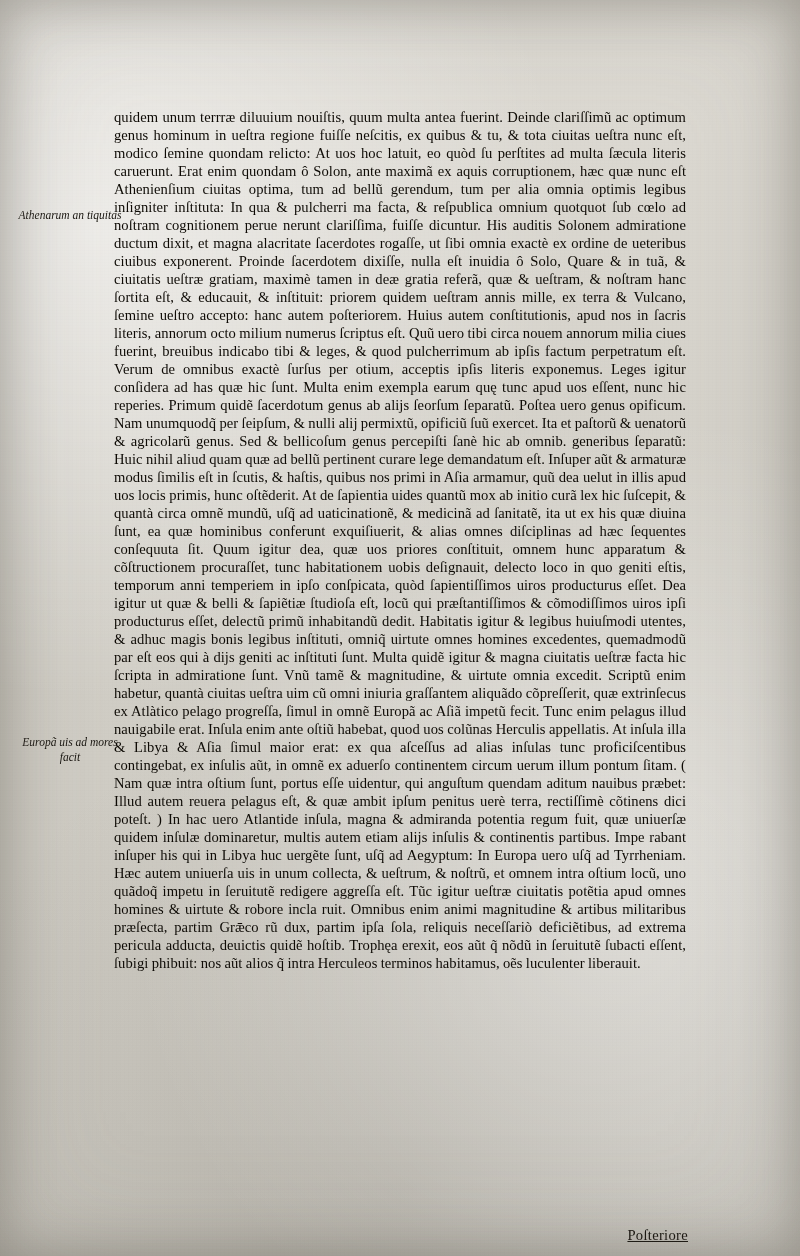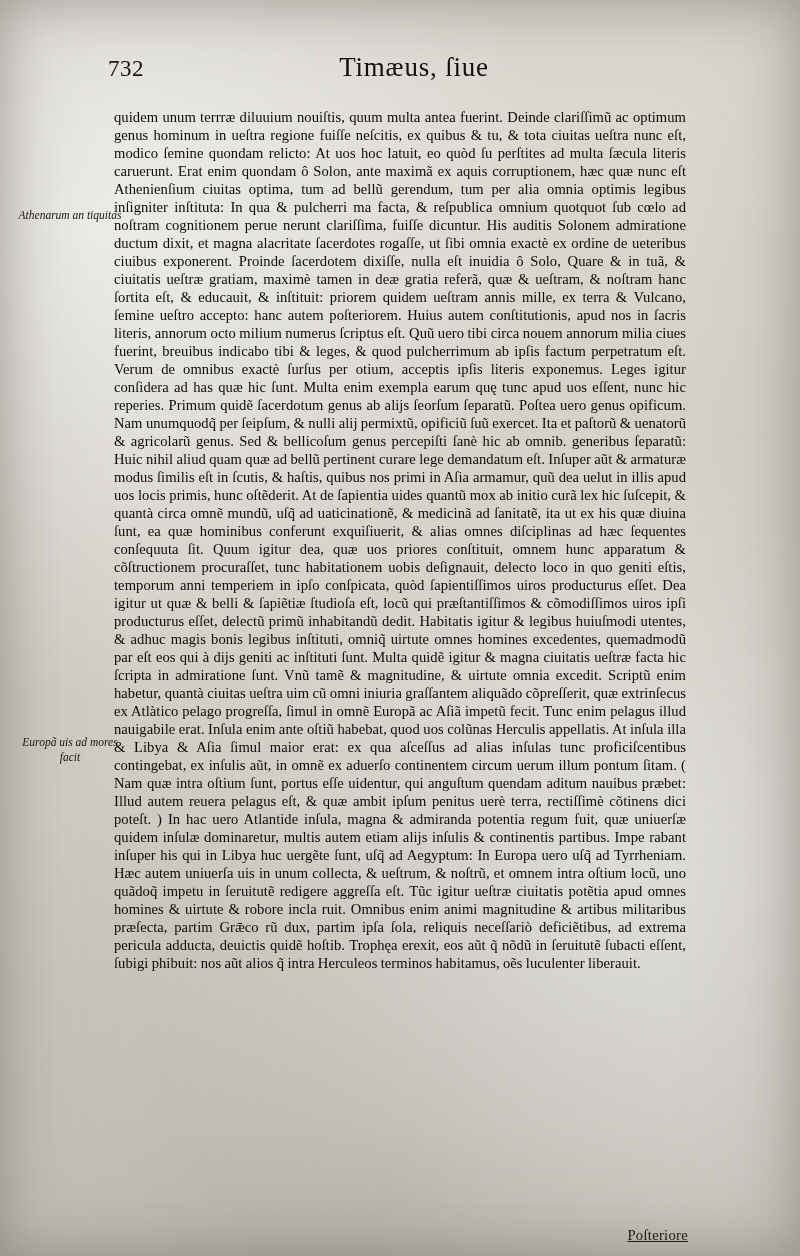--- a/index.html
+++ b/index.html
@@ -109,24 +109,20 @@
   }
   .ink {
     filter: contrast(1.06);
   }
 </style>
 </head>
 <body>
 
 <div class="page">
 
-  <div class="header">
-    <div class="folio ink">732</div>
-    <div class="running-title ink">Timæus, ſiue</div>
-  </div>
 
   <div class="marginalia ink" id="margin-note-0">Athenarum an tiquitas</div>
   <div class="marginalia ink" id="margin-note-1">Europã uis ad mores facit</div>
 
   <div class="body-col ink">
     <p>quidem unum terrræ diluuium nouiſtis, quum multa antea fuerint. Deinde clariſſimũ ac optimum genus hominum in ueſtra regione fuiſſe neſcitis, ex quibus &amp; tu, &amp; tota ciuitas ueſtra nunc eſt, modico ſemine quondam relicto: At uos hoc latuit, eo quòd ſu perſtites ad multa ſæcula literis caruerunt. Erat enim quondam ô Solon, ante maximã ex aquis corruptionem, hæc quæ nunc eſt Athenienſium ciuitas optima, tum ad bellũ gerendum, tum per alia omnia optimis legibus inſigniter inſtituta: In qua &amp; pulcherri ma facta, &amp; reſpublica omnium quotquot ſub cœlo ad noſtram cognitionem perue nerunt clariſſima, fuiſſe dicuntur. His auditis Solonem admiratione ductum dixit, et magna alacritate ſacerdotes rogaſſe, ut ſibi omnia exactè ex ordine de ueteribus ciuibus exponerent. Proinde ſacerdotem dixiſſe, nulla eſt inuidia ô Solo, Quare &amp; in tuã, &amp; ciuitatis ueſtræ gratiam, maximè tamen in deæ gratia referã, quæ &amp; ueſtram, &amp; noſtram hanc ſortita eſt, &amp; educauit, &amp; inſtituit: priorem quidem ueſtram annis mille, ex terra &amp; Vulcano, ſemine ueſtro accepto: hanc autem poſteriorem. Huius autem conſtitutionis, apud nos in ſacris literis, annorum octo milium numerus ſcriptus eſt. Quũ uero tibi circa nouem annorum milia ciues fuerint, breuibus indicabo tibi &amp; leges, &amp; quod pulcherrimum ab ipſis factum perpetratum eſt. Verum de omnibus exactè ſurſus per otium, acceptis ipſis literis exponemus. Leges igitur conſidera ad has quæ hic ſunt. Multa enim exempla earum quę tunc apud uos eſſent, nunc hic reperies. Primum quidẽ ſacerdotum genus ab alijs ſeorſum ſeparatũ. Poſtea uero genus opificum. Nam unumquodq̃ per ſeipſum, &amp; nulli alij permixtũ, opificiũ ſuũ exercet. Ita et paſtorũ &amp; uenatorũ &amp; agricolarũ genus. Sed &amp; bellicoſum genus percepiſti ſanè hic ab omnib. generibus ſeparatũ: Huic nihil aliud quam quæ ad bellũ pertinent curare lege demandatum eſt. Inſuper aũt &amp; armaturæ modus ſimilis eſt in ſcutis, &amp; haſtis, quibus nos primi in Aſia armamur, quũ dea uelut in illis apud uos locis primis, hunc oſtẽderit. At de ſapientia uides quantũ mox ab initio curã lex hic ſuſcepit, &amp; quantà circa omnẽ mundũ, uſq̃ ad uaticinationẽ, &amp; medicinã ad ſanitatẽ, ita ut ex his quæ diuina ſunt, ea quæ hominibus conferunt exquiſiuerit, &amp; alias omnes diſciplinas ad hæc ſequentes conſequuta ſit. Quum igitur dea, quæ uos priores conſtituit, omnem hunc apparatum &amp; cõſtructionem procuraſſet, tunc habitationem uobis deſignauit, delecto loco in quo geniti eſtis, temporum anni temperiem in ipſo conſpicata, quòd ſapientiſſimos uiros producturus eſſet. Dea igitur ut quæ &amp; belli &amp; ſapiẽtiæ ſtudioſa eſt, locũ qui præſtantiſſimos &amp; cõmodiſſimos uiros ipſi producturus eſſet, delectũ primũ inhabitandũ dedit. Habitatis igitur &amp; legibus huiuſmodi utentes, &amp; adhuc magis bonis legibus inſtituti, omniq̃ uirtute omnes homines excedentes, quemadmodũ par eſt eos qui à dijs geniti ac inſtituti ſunt. Multa quidẽ igitur &amp; magna ciuitatis ueſtræ facta hic ſcripta in admiratione ſunt. Vnũ tamẽ &amp; magnitudine, &amp; uirtute omnia excedit. Scriptũ enim habetur, quantà ciuitas ueſtra uim cũ omni iniuria graſſantem aliquãdo cõpreſſerit, quæ extrinſecus ex Atlàtico pelago progreſſa, ſimul in omnẽ Europã ac Aſiã impetũ fecit. Tunc enim pelagus illud nauigabile erat. Inſula enim ante oſtiũ habebat, quod uos colũnas Herculis appellatis. At inſula illa &amp; Libya &amp; Aſia ſimul maior erat: ex qua aſceſſus ad alias inſulas tunc proficiſcentibus contingebat, ex inſulis aũt, in omnẽ ex aduerſo continentem circum uerum illum pontum ſitam. ( Nam quæ intra oſtium ſunt, portus eſſe uidentur, qui anguſtum quendam aditum nauibus præbet: Illud autem reuera pelagus eſt, &amp; quæ ambit ipſum penitus uerè terra, rectiſſimè cõtinens dici poteſt. ) In hac uero Atlantide inſula, magna &amp; admiranda potentia regum fuit, quæ uniuerſæ quidem inſulæ dominaretur, multis autem etiam alijs inſulis &amp; continentis partibus. Impe rabant inſuper his qui in Libya huc uergẽte ſunt, uſq̃ ad Aegyptum: In Europa uero uſq̃ ad Tyrrheniam. Hæc autem uniuerſa uis in unum collecta, &amp; ueſtrum, &amp; noſtrũ, et omnem intra oſtium locũ, uno quãdoq̃ impetu in ſeruitutẽ redigere aggreſſa eſt. Tũc igitur ueſtræ ciuitatis potẽtia apud omnes homines &amp; uirtute &amp; robore incla ruit. Omnibus enim animi magnitudine &amp; artibus militaribus præſecta, partim Grǣco rũ dux, partim ipſa ſola, reliquis neceſſariò deficiẽtibus, ad extrema pericula adducta, deuictis quidẽ hoſtib. Trophęa erexit, eos aũt q̃ nõdũ in ſeruitutẽ ſubacti eſſent, ſubigi phibuit: nos aũt alios q̃ intra Herculeos terminos habitamus, oẽs luculenter liberauit.</p>
   </div>
 
   <div class="colophon ink">Poſteriore</div>
 

